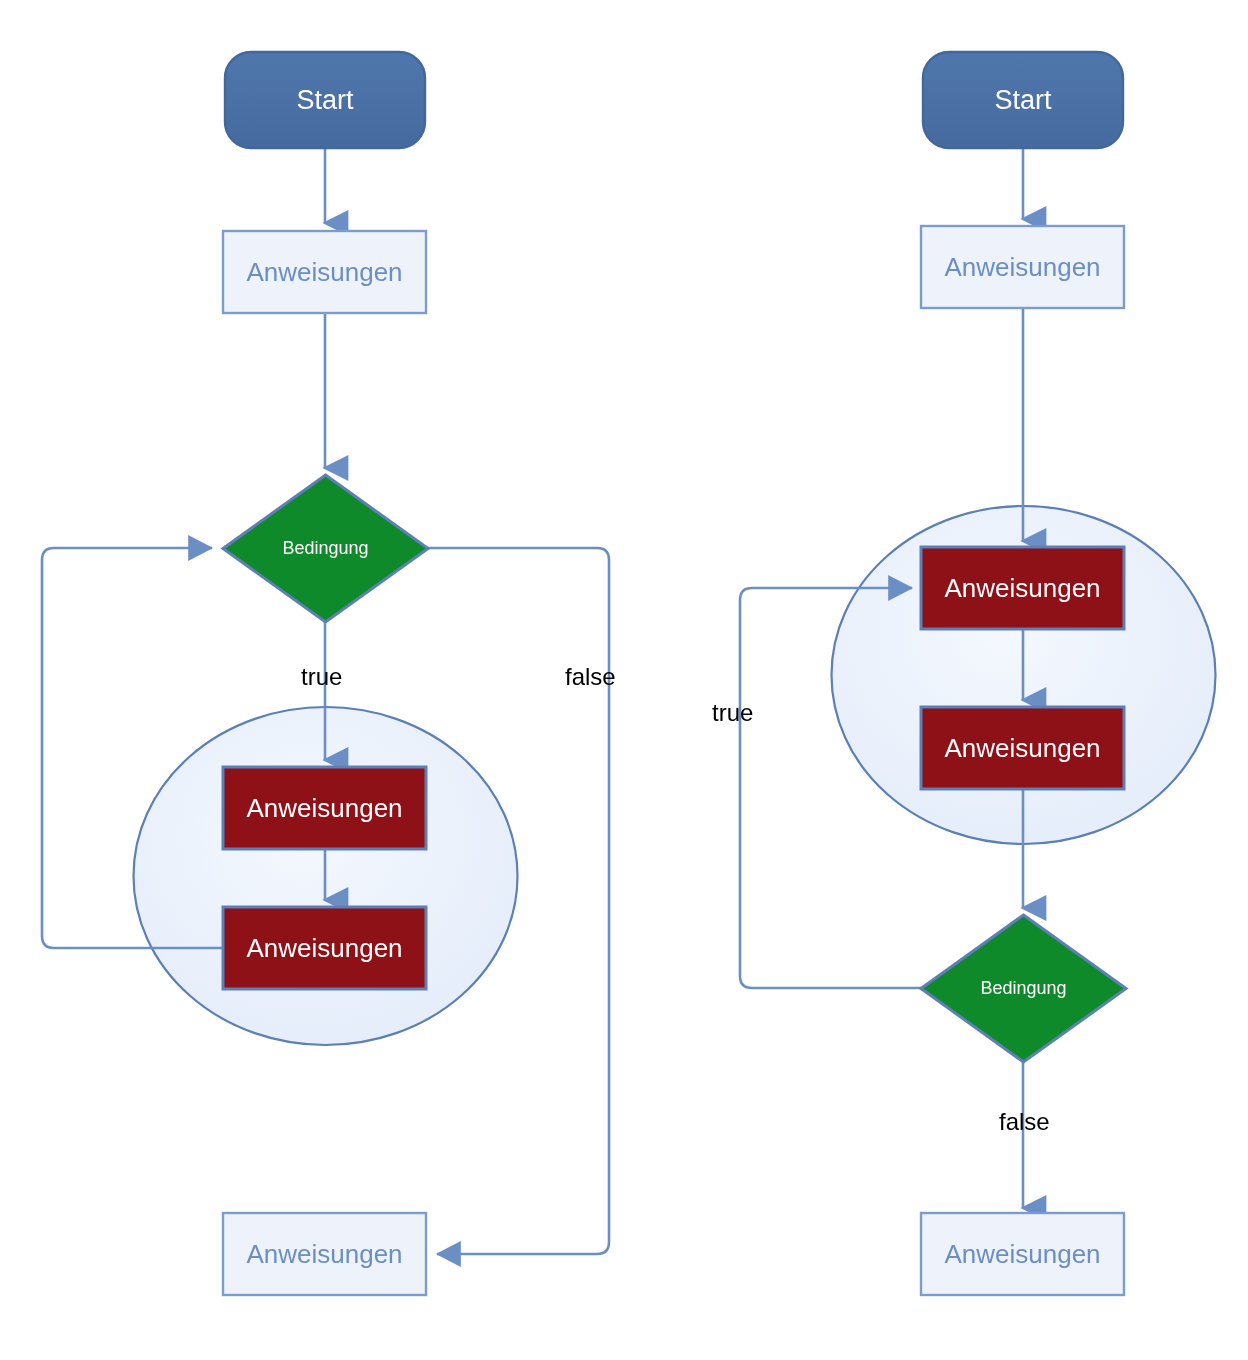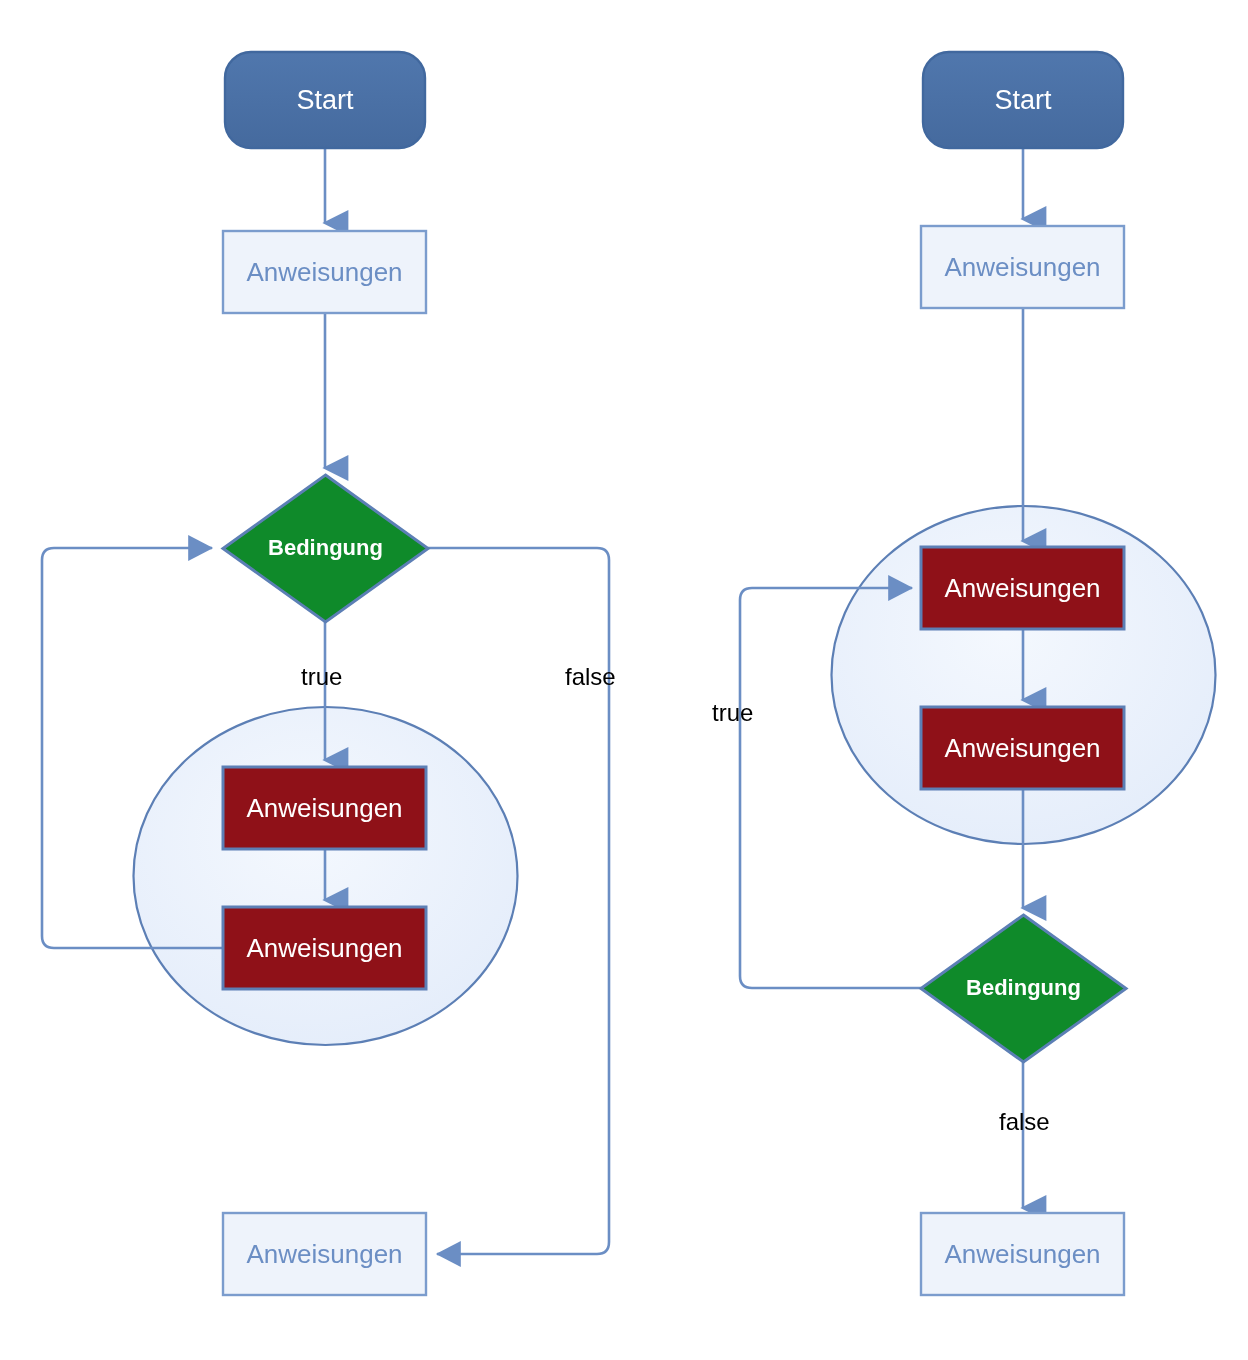--- a/index.html
+++ b/index.html
@@ -37,23 +37,22 @@
   }
   .lbl-process {
     font-size: 26px;
     color: #6b8ec4;
   }
   .lbl-loopbody {
     font-size: 26px;
     color: #ffffff;
   }
   .lbl-decision {
-    font-size: 22px;
+    font-size: 18px;
     color: #ffffff;
-    font-weight: bold;
   }
   .edge-label {
     position: absolute;
     font-size: 24px;
     color: #000000;
     white-space: nowrap;
   }
 </style>
 </head>
 <body>

